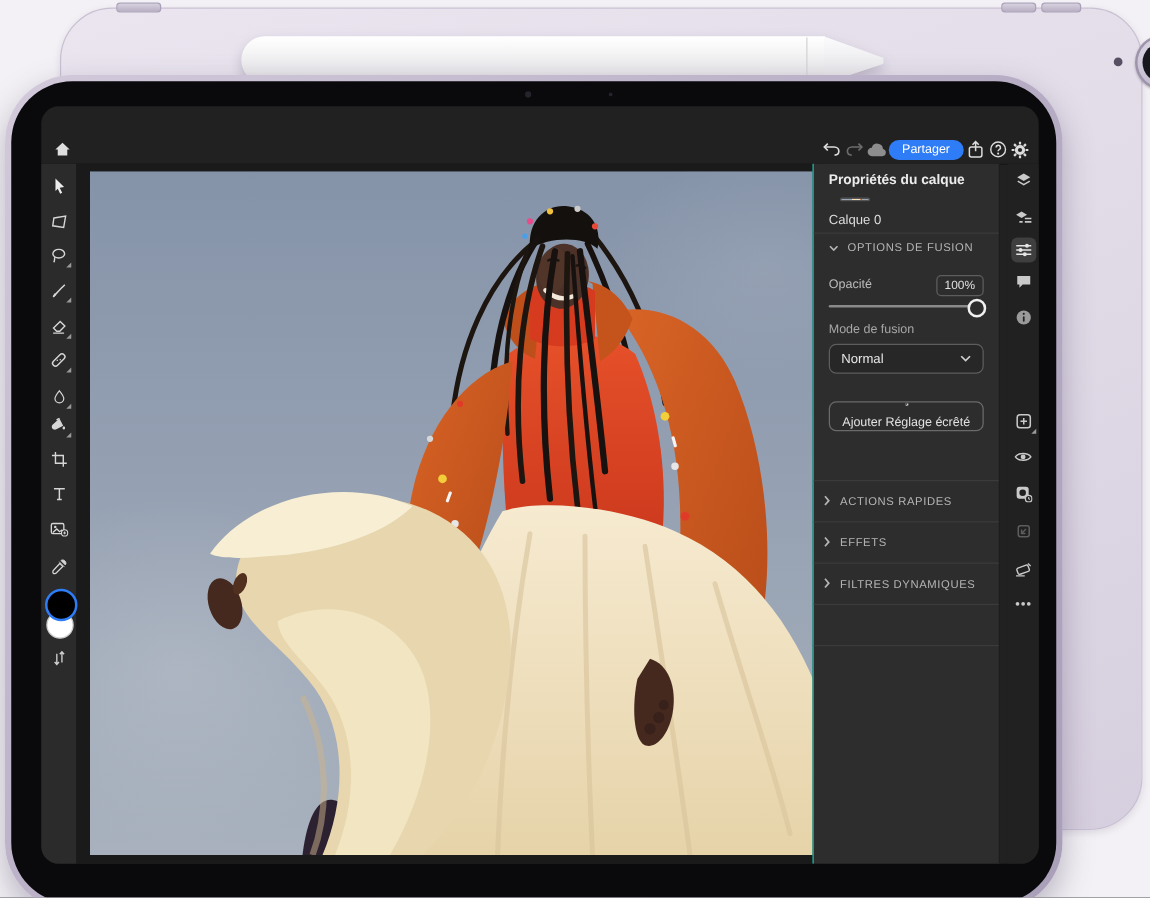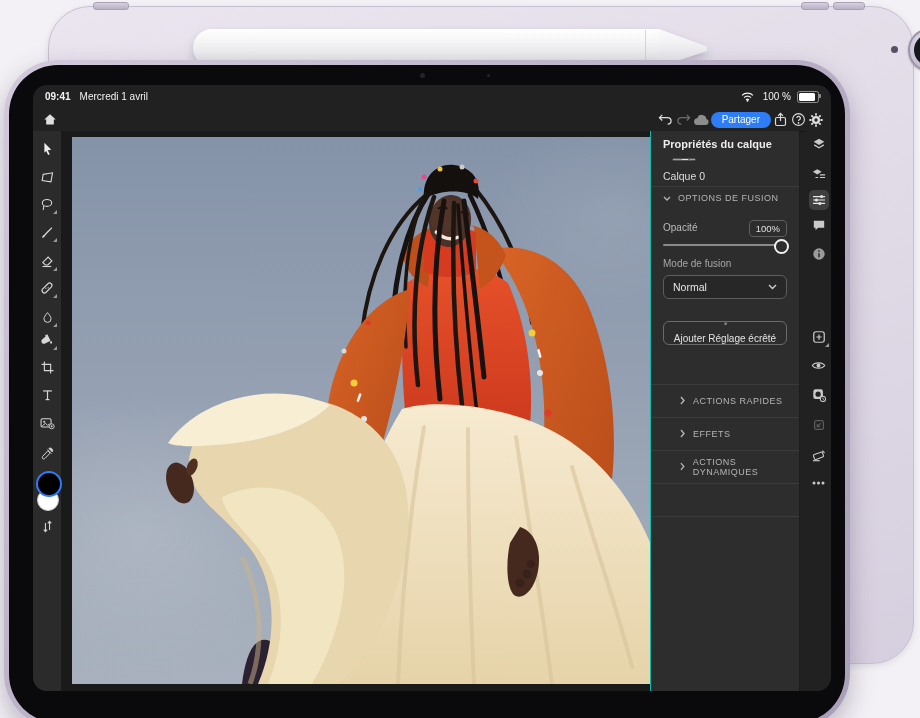--- a/index.html
+++ b/index.html
@@ -70,21 +70,21 @@
   .layer-name{font-size:10.5px;color:#dddddd;}
   .divider{position:absolute;left:0;width:100%;height:1px;background:#3b3b3b;}
   .sec-head{position:absolute;left:12px;display:flex;align-items:center;gap:7px;font-size:9px;letter-spacing:.5px;color:#b5b5b5;}
   .field-label{position:absolute;left:12px;font-size:10px;color:#bcbcbc;}
   .opacity-value{position:absolute;right:12px;top:89px;border:1px solid #5d5d5d;border-radius:4px;padding:2px 6px;font-size:9.5px;color:#e0e0e0;}
   .slider{position:absolute;left:12px;right:12px;top:111px;height:6px;}
   .slider .track{position:absolute;left:0;right:0;top:2px;height:2px;background:#8a8a8a;border-radius:1px;}
   .slider .handle{position:absolute;right:-2px;top:-3px;width:11px;height:11px;border-radius:50%;border:2px solid #f0f0f0;background:var(--panel-bg,#2d2d2d);}
   .dropdown{position:absolute;left:12px;right:12px;top:144px;height:24px;border:1px solid #5d5d5d;border-radius:6px;background:#272727;display:flex;align-items:center;justify-content:space-between;padding:0 9px;box-sizing:border-box;font-size:10.5px;color:#e6e6e6;}
   .panel-btn{position:absolute;left:12px;right:12px;height:24px;border:1px solid #6a6a6a;border-radius:6px;background:transparent;display:flex;align-items:center;gap:8px;padding:0 8px;box-sizing:border-box;font-size:10px;color:#e2e2e2;}
-  .collapse-row{position:absolute;left:0;width:100%;height:33px;display:flex;align-items:center;gap:8px;padding-left:29px;box-sizing:border-box;font-size:9px;letter-spacing:.5px;color:#b5b5b5;}
+  .collapse-row{position:absolute;left:0;width:100%;height:33px;display:flex;align-items:center;gap:8px;padding-left:8px;box-sizing:border-box;font-size:9px;letter-spacing:.5px;color:#b5b5b5;}
 
   
   .taskbar{position:absolute;right:0;width:25px;top:46px;bottom:0;background:var(--taskbar-bg,#212121);}
   .tb-icon{position:absolute;left:50%;transform:translateX(-50%);width:20px;height:20px;display:flex;align-items:center;justify-content:center;border-radius:5px;}
   .tb-icon.selected{background:#3f3f3f;}
 
   svg{display:block;}
 </style>
 </head>
 <body>
@@ -109,39 +109,20 @@
   </div>
 
   <div class="front-ipad">
     <div class="bezel">
       <div class="frontcam-dot" style="left:411px;top:8px;width:5px;height:5px;"></div>
       <div class="frontcam-dot" style="left:478px;top:9px;width:3px;height:3px;"></div>
     </div>
 
     <div class="screen">
 
-      <div class="statusbar">
-        <div class="sb-left">
-          <span class="sb-time">09:41</span>
-          <span>Mercredi 1 avril</span>
-        </div>
-        <div class="sb-right">
-          <span class="iconbtn">
-            <svg width="13" height="10" viewBox="0 0 13 10">
-                <path d="M1 3.4 A8 8 0 0 1 12 3.4 M3 5.6 A5 5 0 0 1 10 5.6 M5 7.8 A2.3 2.3 0 0 1 8 7.8" fill="none" stroke="#f2f2f2" stroke-width="1.2"></path>
-                <circle cx="6.5" cy="8.8" r="1" fill="#f2f2f2"></circle>
-              </svg>
-          </span>
-          <span>100 %</span>
-          <span class="batt">
-              <span class="fill"></span>
-              <span class="tip"></span>
-            </span>
-        </div>
-      </div>
 
       <div class="appbar">
         <div class="home-btn">
           <svg width="14" height="13" viewBox="0 0 18 17">
               <path d="M9 1.5 L16.5 8.5 H14 V15 H4 V8.5 H1.5 Z" fill="#dedede"></path>
             </svg>
         </div>
         <div class="appbar-right">
           <span class="iconbtn">
             <svg width="15" height="13" viewBox="0 0 16 14">
@@ -457,21 +438,21 @@
           <svg width="5" height="9" viewBox="0 0 5 9">
               <path d="M1 1 L4 4.5 L1 8" fill="none" stroke="#b5b5b5" stroke-width="1.4"></path>
             </svg>
           <span>EFFETS</span>
         </div>
         <div class="divider" style="top:319px;"></div>
         <div class="collapse-row" style="top:319px;">
           <svg width="5" height="9" viewBox="0 0 5 9">
               <path d="M1 1 L4 4.5 L1 8" fill="none" stroke="#b5b5b5" stroke-width="1.4"></path>
             </svg>
-          <span>ACTIONS DYNAMIQUES</span>
+          <span>FILTRES DYNAMIQUES</span>
         </div>
         <div class="divider" style="top:352px;"></div>
         <div class="divider" style="top:385px;"></div>
       </div>
 
       <div class="taskbar">
         <div class="tb-icon" style="top:3px;">
           <svg width="14" height="14" viewBox="0 0 16 16">
               <path d="M8 2 L14 5.5 L8 9 L2 5.5 Z" fill="#c9c9c9"></path>
               <path d="M2.5 9 L8 12.2 L13.5 9" fill="none" stroke="#c9c9c9" stroke-width="1.4"></path>

